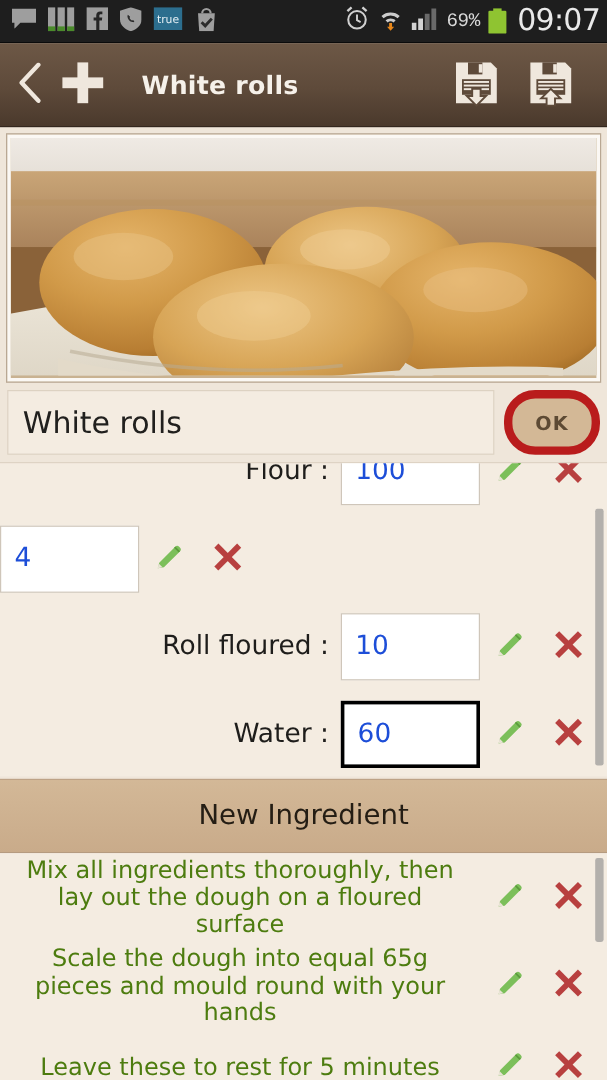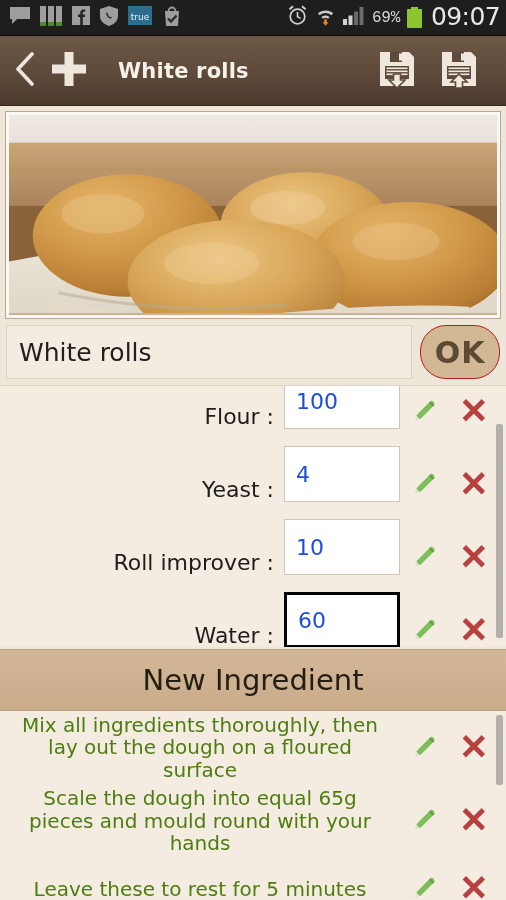--- a/index.html
+++ b/index.html
@@ -63,34 +63,34 @@
     margin: 7px 6px 0 6px; height: 54px;
     display: flex; align-items: stretch; gap: 8px;
   }
   .name-field {
     flex: 1; background: #f4ece1; border: 1px solid #ddd2c2;
     display: flex; align-items: center; padding-left: 12px;
     font-size: 25px; color: #21201e;
   }
   .ok-btn {
     width: 80px; border-radius: 26px; background: #d3b896;
-    border: 1px solid #b91c1c; color: #5d4a34;
-    font-size: 30px; font-weight: bold; letter-spacing: 1px;
+    border: 7px solid #b91c1c; color: #5d4a34;
+    font-size: 16px; font-weight: bold; letter-spacing: 1px;
     display: flex; align-items: center; justify-content: center;
   }
 
   
   .ing-wrap {
     margin: 6px 0 0 0; height: 262px;
     background: #f4ece1; border-top: 1px solid #ded3c4;
     position: relative; overflow: hidden;
   }
   .ing-inner { position: absolute; left: 0; right: 0; top: -30px; }
   .ing-row {
-    height: 73px; display: flex; align-items: flex-end;
+    height: 73px; display: flex; align-items: center;
     padding: 0 6px 0 0;
   }
   .ing-label {
     flex: 1; text-align: right; padding-right: 10px;
     font-size: 22px; color: #1e1d1b; white-space: nowrap;
   }
   .ing-input {
     width: 116px; height: 56px; background: #fff;
     border: 1px solid #cfc6ba; display: flex; align-items: center;
     padding-left: 11px; font-size: 22px; color: #1d4ed8;
@@ -98,21 +98,21 @@
   .ing-input.focused { border: 3px solid #000000; }
   .row-actions { display: flex; align-items: center; }
   .act { width: 50px; display: flex; align-items: center; justify-content: center; }
 
   
   .new-ing {
     height: 62px; margin-top: 2px;
     background: linear-gradient(to bottom, #d3b897 0%, #c9ab8a 100%);
     border-top: 1px solid #bda286; border-bottom: 1px solid #b59b80;
     display: flex; align-items: center; justify-content: center;
-    font-size: 29px; color: #241d14;
+    font-size: 23px; color: #241d14;
   }
 
   
   .instr-wrap {
     height: 190px; background: #f4ece1;
     position: relative; overflow: hidden;
   }
   .instr-row {
     display: flex; align-items: center; min-height: 63px;
     padding: 3px 6px 3px 0;
@@ -318,40 +318,39 @@
             </div>
             <div class="act">
               <span><svg width="30" height="30" viewBox="0 0 30 30">
                   <path d="M6 4l19 19-3.4 3.4L2.6 7.4z" fill="#b8403f"></path>
                   <path d="M25 7.4L5.9 26.4 2.6 23 21.6 4z" fill="#b8403f"></path>
                 </svg></span>
             </div>
           </div>
         </div>
         <div class="ing-row">
-          <div class="ing-label">Yeast :</div>
           <div class="ing-input">4</div>
           <div class="row-actions">
             <div class="act">
               <span><svg width="28" height="28" viewBox="0 0 28 28">
                   <path d="M4.5 23.5l1.2-4.6L19 5.6a2.3 2.3 0 013.3 0l.6.6a2.3 2.3 0 010 3.3L9.6 22.8z" fill="#7cbf5a"></path>
                   <path d="M18.6 6l3.9 3.9" stroke="#5b9b3c" stroke-width="1.5"></path>
                   <path d="M4.5 23.5l4-.7-3.3-3.3z" fill="#e9e3d6"></path>
                 </svg></span>
             </div>
             <div class="act">
               <span><svg width="30" height="30" viewBox="0 0 30 30">
                   <path d="M6 4l19 19-3.4 3.4L2.6 7.4z" fill="#b8403f"></path>
                   <path d="M25 7.4L5.9 26.4 2.6 23 21.6 4z" fill="#b8403f"></path>
                 </svg></span>
             </div>
           </div>
         </div>
         <div class="ing-row">
-          <div class="ing-label">Roll improver :</div>
+          <div class="ing-label">Roll floured :</div>
           <div class="ing-input">10</div>
           <div class="row-actions">
             <div class="act">
               <span><svg width="28" height="28" viewBox="0 0 28 28">
                   <path d="M4.5 23.5l1.2-4.6L19 5.6a2.3 2.3 0 013.3 0l.6.6a2.3 2.3 0 010 3.3L9.6 22.8z" fill="#7cbf5a"></path>
                   <path d="M18.6 6l3.9 3.9" stroke="#5b9b3c" stroke-width="1.5"></path>
                   <path d="M4.5 23.5l4-.7-3.3-3.3z" fill="#e9e3d6"></path>
                 </svg></span>
             </div>
             <div class="act">

